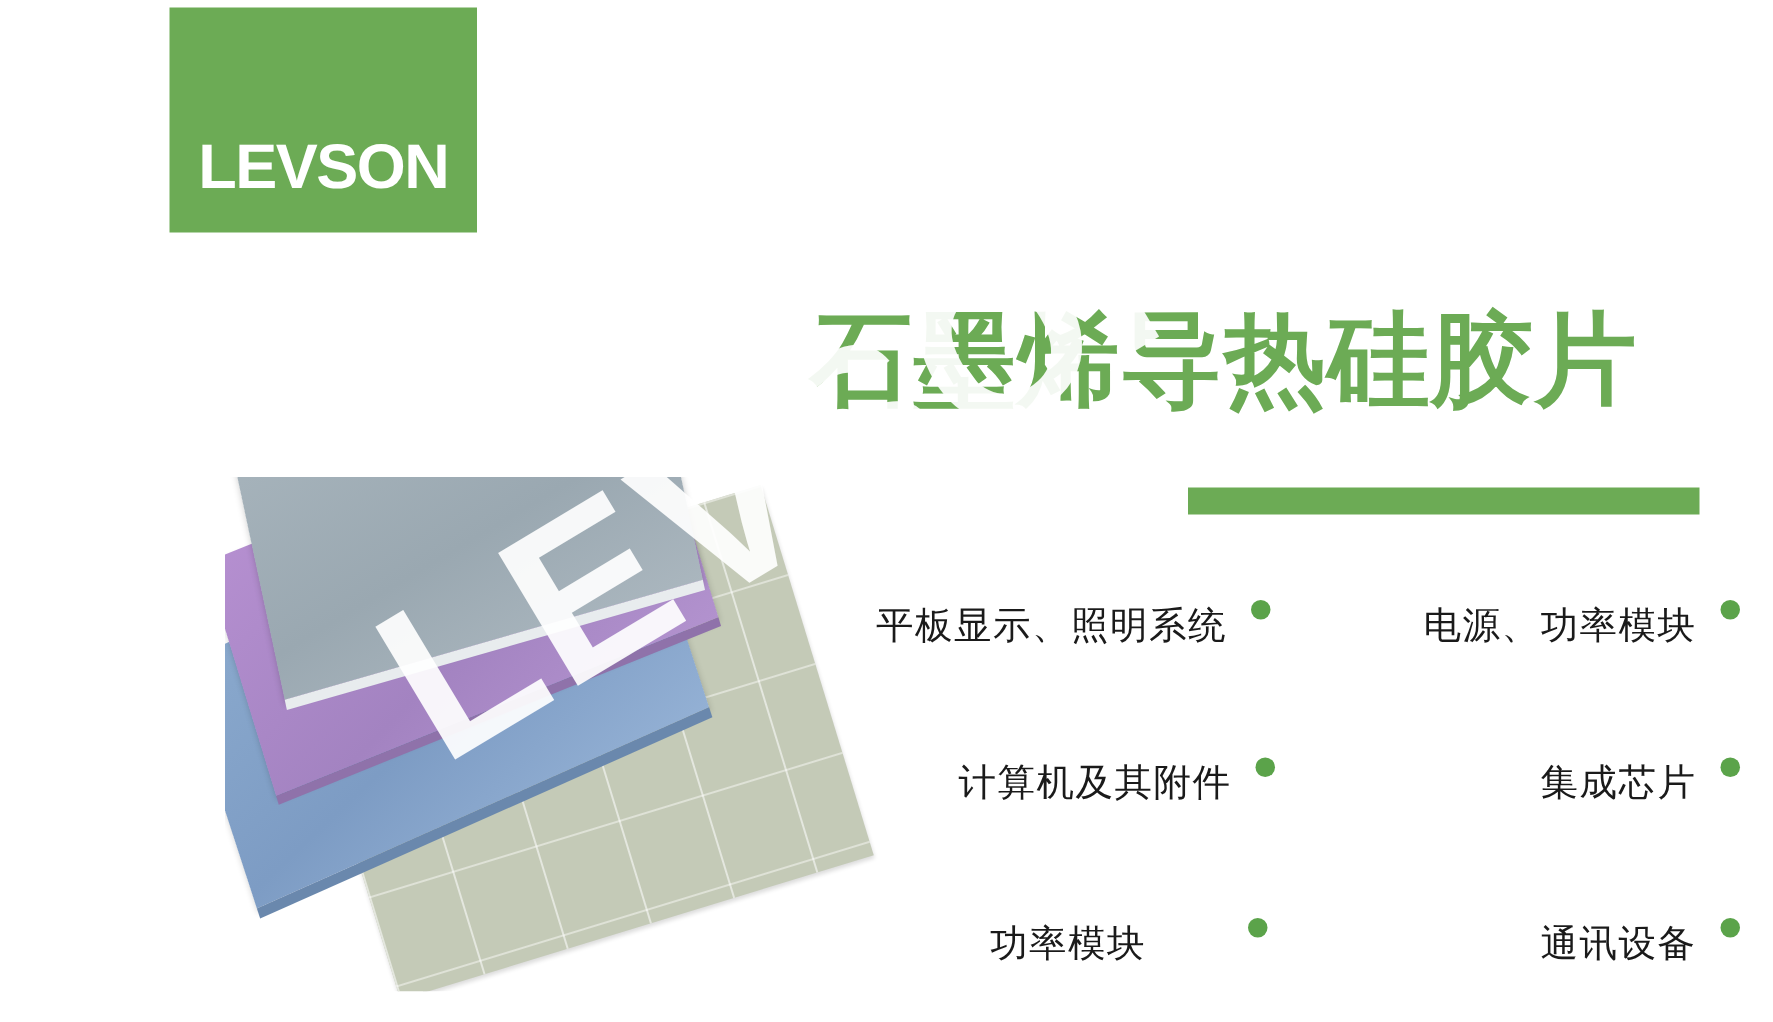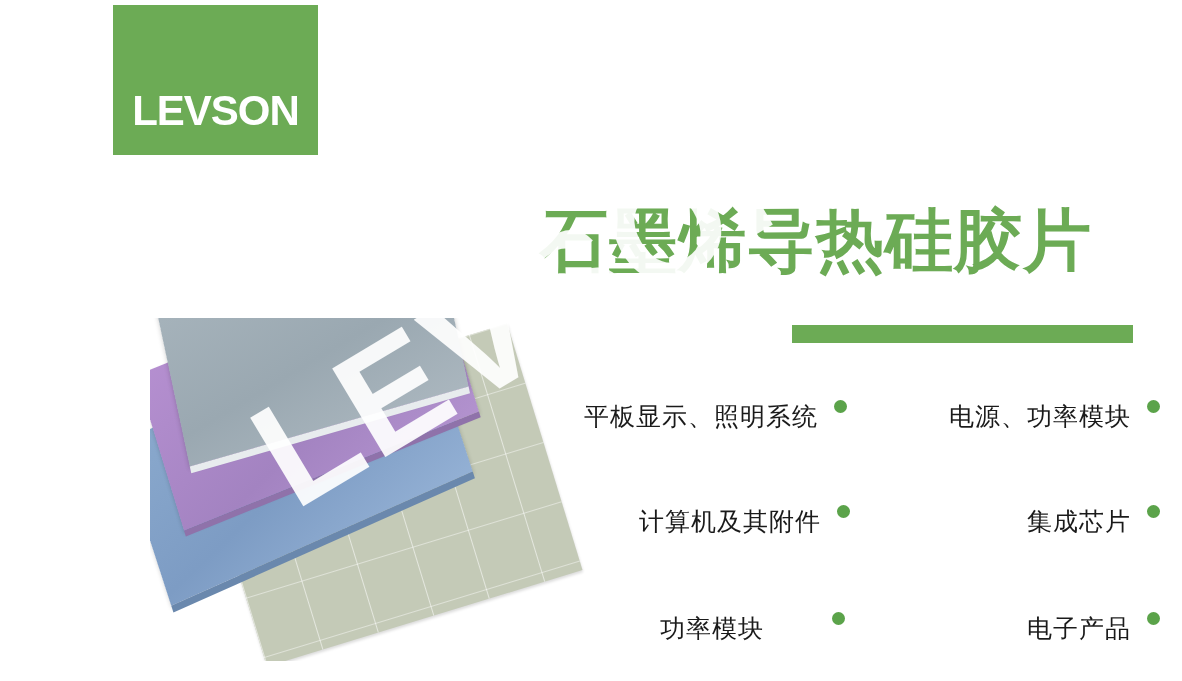--- a/index.html
+++ b/index.html
@@ -266,20 +266,20 @@
         <span class="dot"></span>
       </div>
     </div>
 
     <div class="app-row r3">
       <div class="app-item left">
         <span class="label">功率模块</span>
         <span class="dot"></span>
       </div>
       <div class="app-item right">
-        <span class="label">电子产品</span>
+        <span class="label">通讯设备</span>
         <span class="dot"></span>
       </div>
     </div>
 
   </div>
 
 </div>
 
 </body></html>

